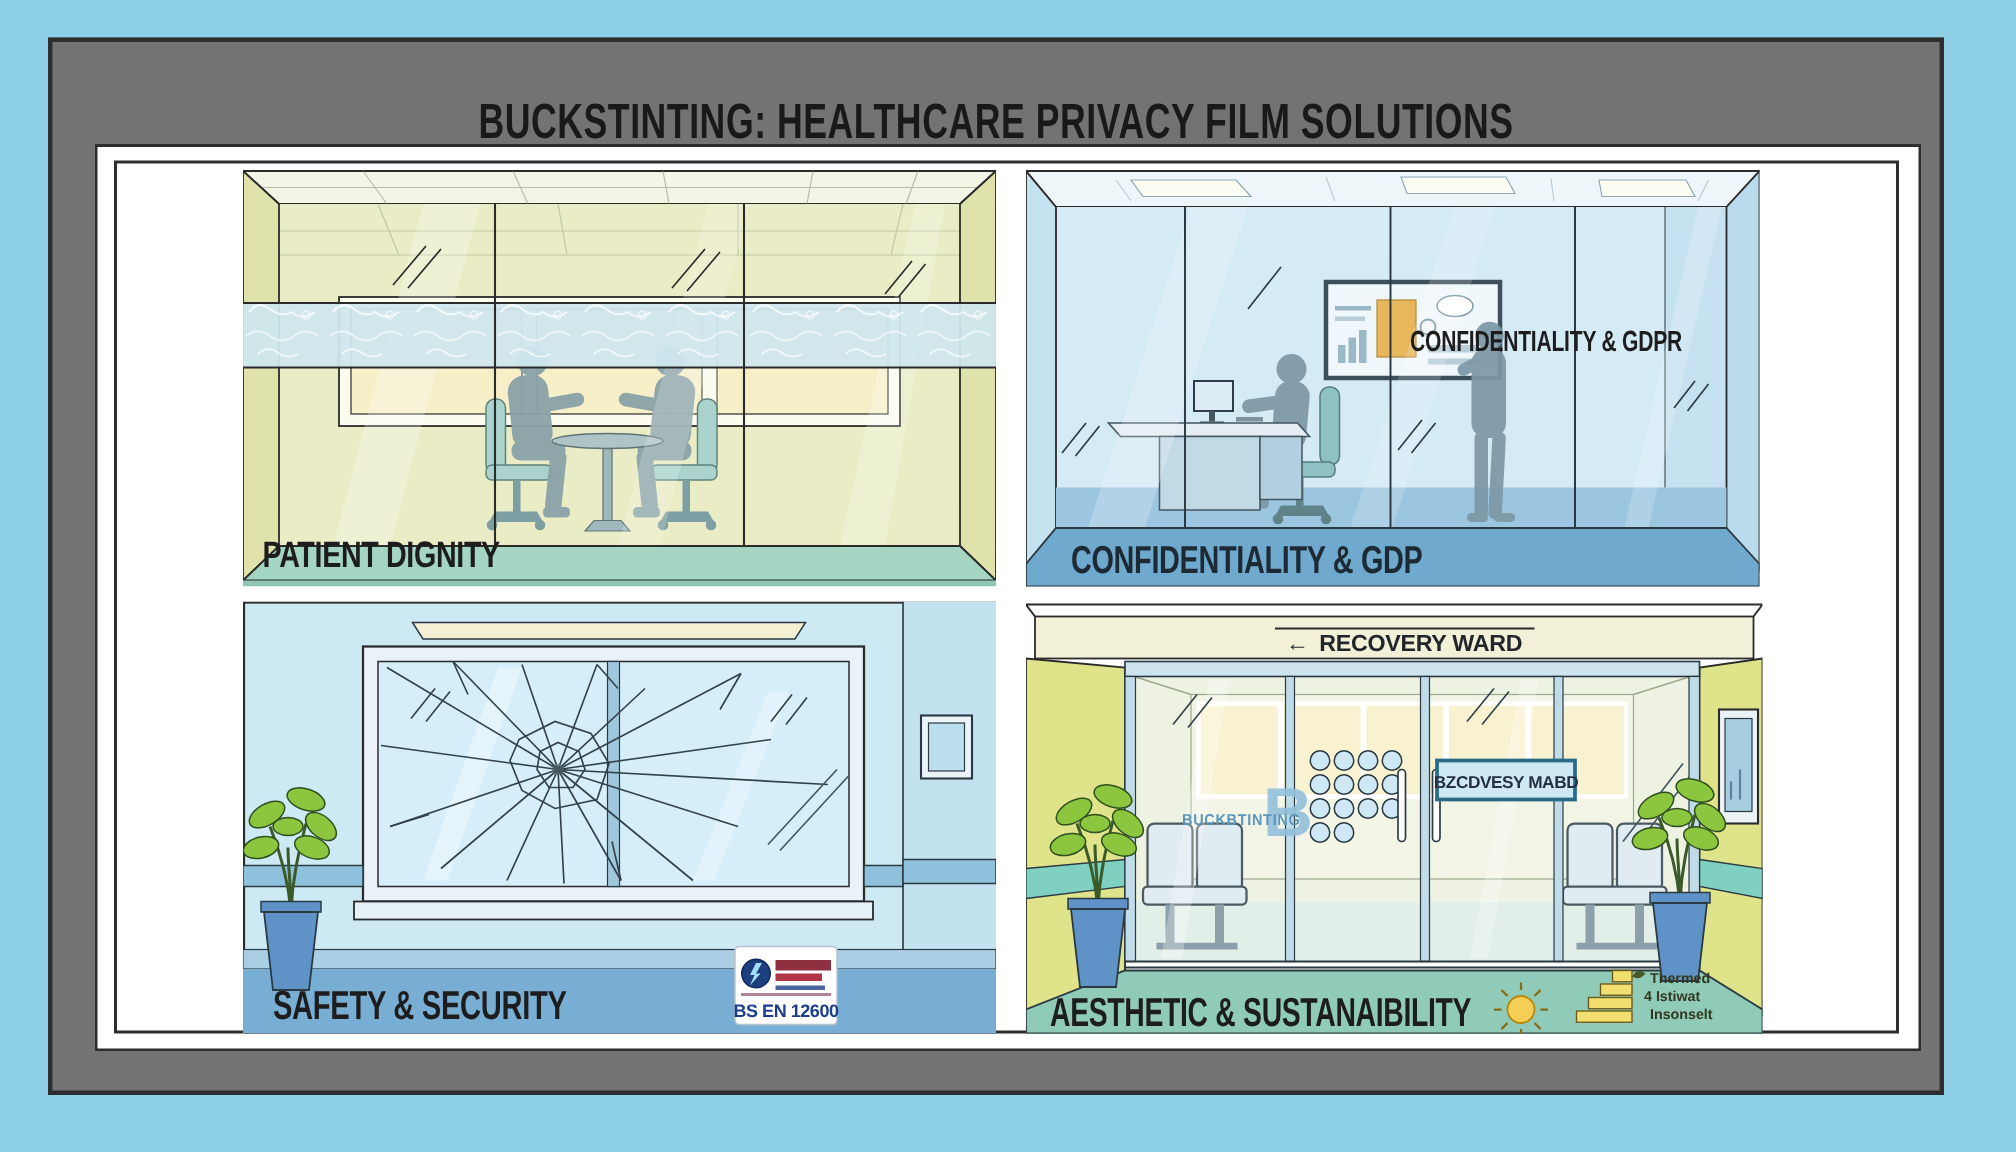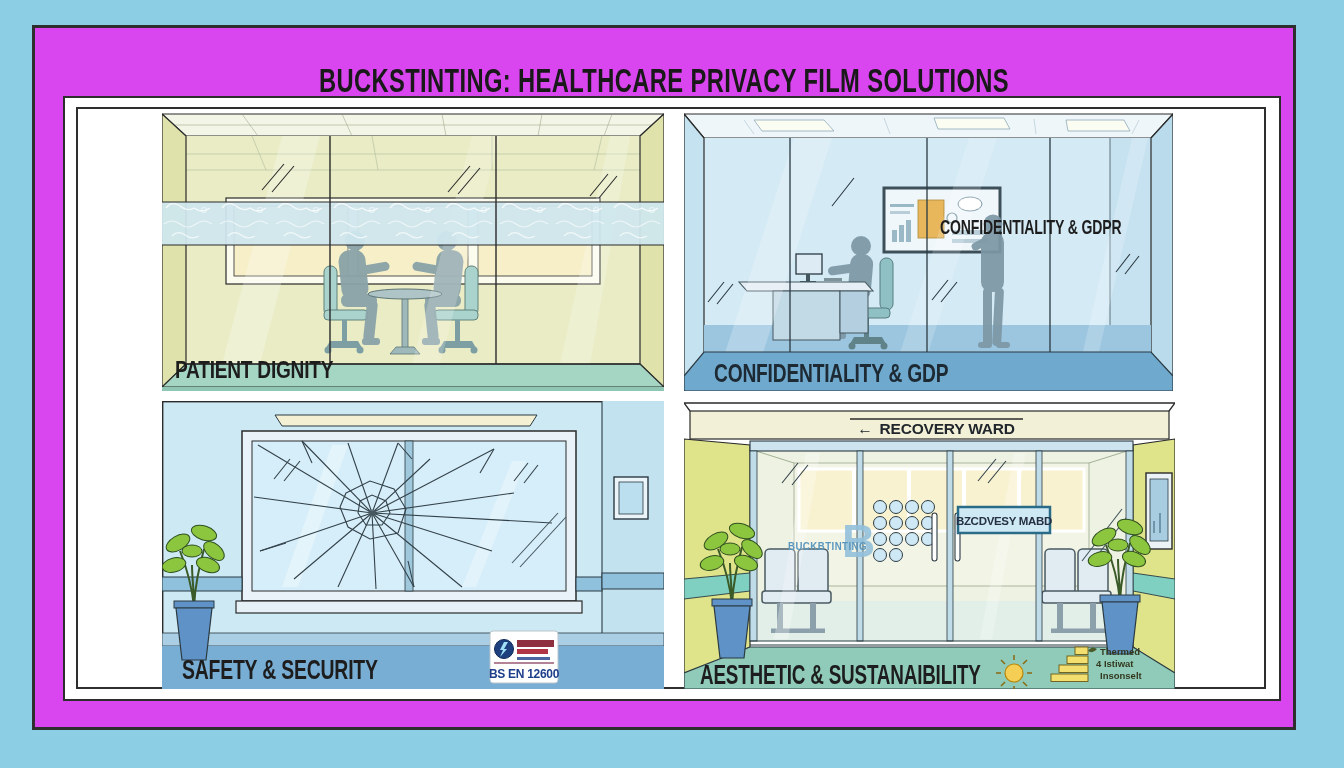--- a/index.html
+++ b/index.html
@@ -1,17 +1,17 @@
 <!DOCTYPE html>
 <html><head>
 <meta charset="utf-8">
 <style>
   html,body{margin:0;padding:0;width:1344px;height:768px;background:#8ccfe4;
     font-family:"Liberation Sans",sans-serif;overflow:hidden;position:relative}
-  .card{position:absolute;left:32px;top:25px;width:1258px;height:699px;background:#d946ef;
+  .card{position:absolute;left:32px;top:25px;width:1258px;height:699px;background:#737373;
     border:3px solid #2e2e2e}
   .page-title{position:absolute;left:0;right:0;top:34px;text-align:center;font-size:33px;
     font-weight:700;color:#191919;letter-spacing:.5px;transform:scaleX(.72);white-space:nowrap}
   .frame{position:absolute;left:28px;top:68px;width:1214px;height:601px;border:2px solid #2e2e2e;background:#fff}
   .art{position:absolute;left:11px;top:9px;width:1186px;height:578px;border:2px solid #2e2e2e;background:#fff}
   .panel{position:absolute;display:block}
   .p1{left:84px;top:1px;width:502px;height:281px}
   .p2{left:606px;top:1px;width:489px;height:281px}
   .p3{left:84px;top:292px;width:502px;height:288px}
   .p4{left:606px;top:292px;width:491px;height:288px}

